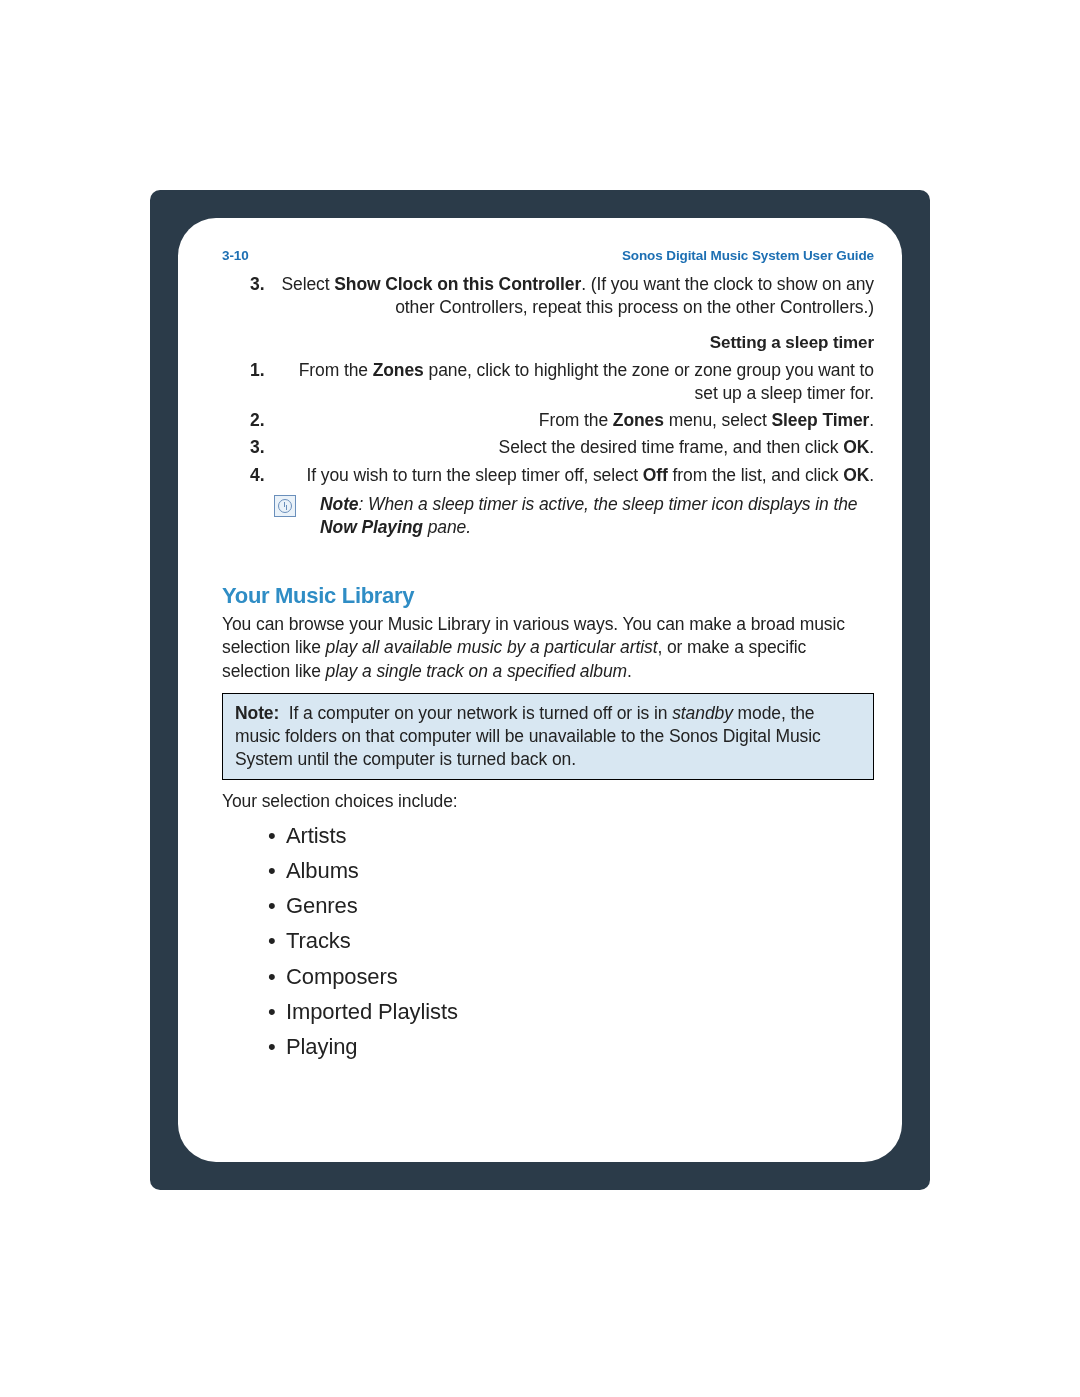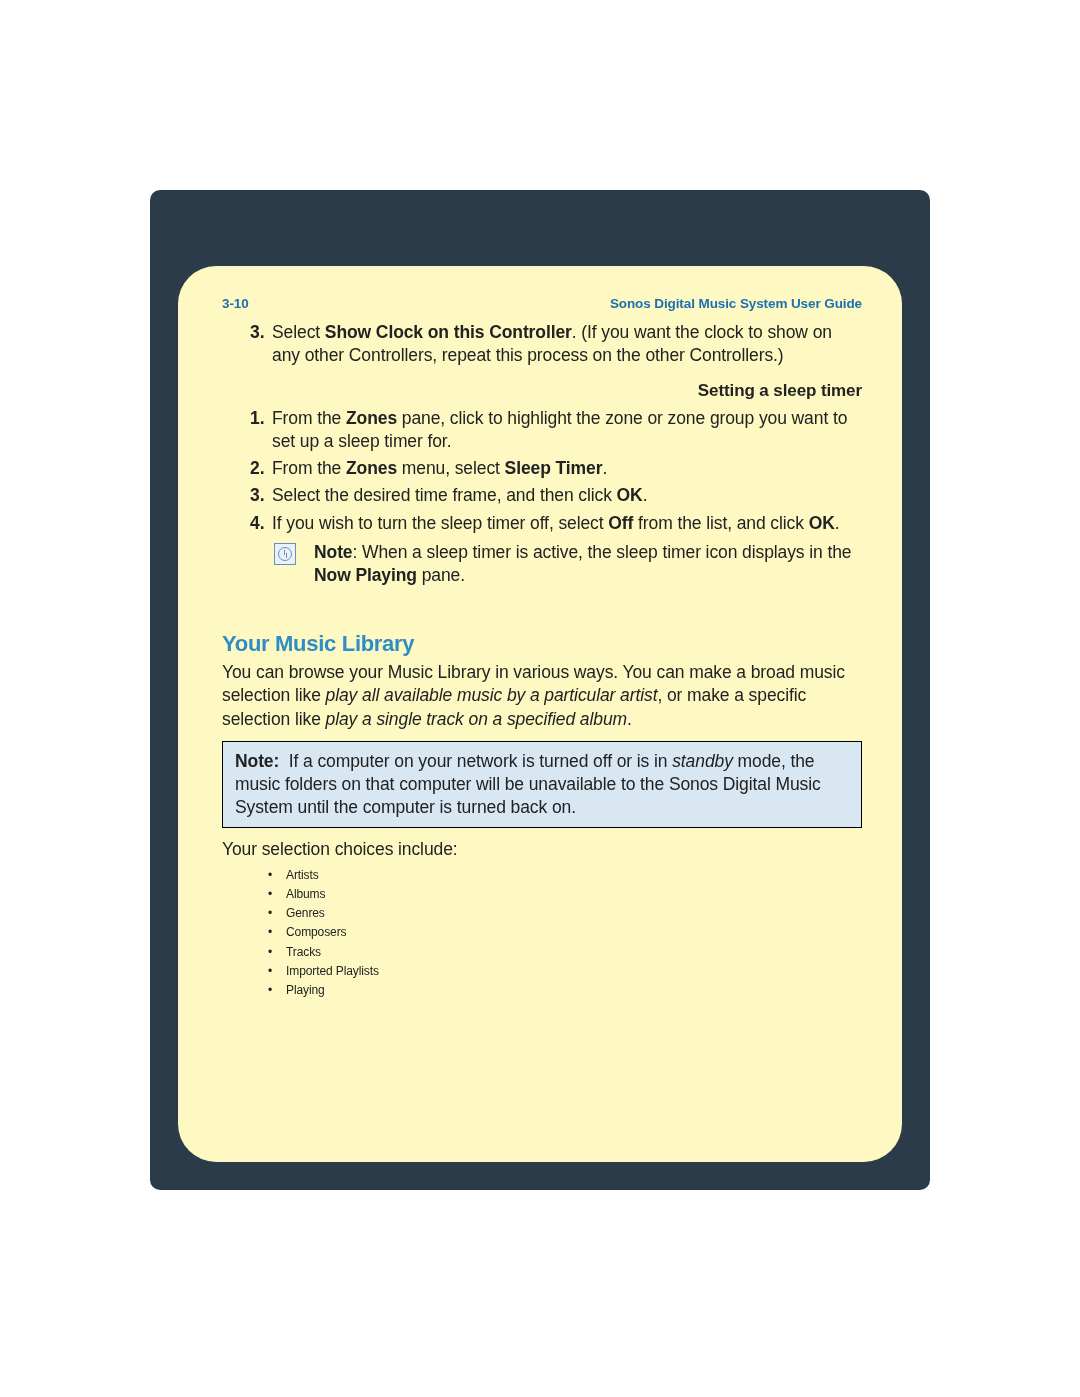--- a/index.html
+++ b/index.html
@@ -20,25 +20,24 @@
     height: 1000px;
     background: #2b3b49;
     border-radius: 10px;
   }
   .page {
     position: absolute;
     left: 28px;
     top: 28px;
     right: 28px;
     bottom: 28px;
-    background: #fef9c3;
+    background: #ffffff;
     border-radius: 38px;
-    padding: 30px 40px 30px 44px;
+    padding: 30px 28px 30px 44px;
     box-sizing: border-box;
-    margin-top: 48px;
   }
   .header-row {
     display: flex;
     justify-content: space-between;
     font-size: 13.5px;
     font-weight: 700;
     color: #1d6fb3;
     margin-bottom: 10px;
     letter-spacing: -0.1px;
   }
@@ -50,37 +49,38 @@
     display: flex;
     margin: 4px 0;
     line-height: 1.32;
     font-size: 17.5px;
     letter-spacing: -0.1px;
   }
   .ol .num {
     flex: 0 0 22px;
     font-weight: 700;
   }
-  .ol .txt { flex: 1; }
+  .ol .txt { flex: 1; text-align: right; }
   b { font-weight: 700; }
   .subhead {
     font-weight: 700;
     font-size: 17px;
     margin: 14px 0 6px 0;
     letter-spacing: -0.1px;
     text-align: right;
   }
   .note-inline {
     display: flex;
     align-items: flex-start;
-    gap: 18px;
+    gap: 24px;
     margin: 6px 0 0 52px;
     font-size: 17.5px;
     line-height: 1.32;
     letter-spacing: -0.1px;
+    font-style: italic;
   }
   .sleep-icon {
     width: 22px;
     height: 22px;
     border: 1px solid #6a8fbb;
     background: #eaf2f9;
     position: relative;
     flex: 0 0 22px;
     margin-top: 2px;
     box-sizing: border-box;
@@ -123,21 +123,21 @@
     font-size: 17.5px;
     line-height: 1.32;
     letter-spacing: -0.1px;
   }
   .bullets {
     margin: 4px 0 0 46px;
     padding: 0;
     list-style: none;
   }
   .bullets li {
-    font-size: 12px;
+    font-size: 22px;
     line-height: 1.6;
     letter-spacing: -0.1px;
   }
   .bullets li::before {
     content: "•";
     display: inline-block;
     width: 18px;
     color: #222;
   }
 </style>
@@ -190,20 +190,20 @@
     <p class="body-p">You can browse your Music Library in various ways. You can make a broad music selection like <i class="eg">play all available music by a particular artist</i>, or make a specific selection like <i class="eg">play a single track on a specified album</i>.</p>
 
     <div class="note-box"><b>Note:</b>&nbsp;&nbsp;If a computer on your network is turned off or is in <i class="eg">standby</i> mode, the music folders on that computer will be unavailable to the Sonos Digital Music System until the computer is turned back on.</div>
 
     <p class="body-p">Your selection choices include:</p>
 
     <ul class="bullets" id="choices">
         <li>Artists</li>
         <li>Albums</li>
         <li>Genres</li>
+        <li>Tracks</li>
         <li>Composers</li>
-        <li>Tracks</li>
         <li>Imported Playlists</li>
         <li>Playing</li>
       </ul>
 
   </div>
 </div>
 
 </body></html>

